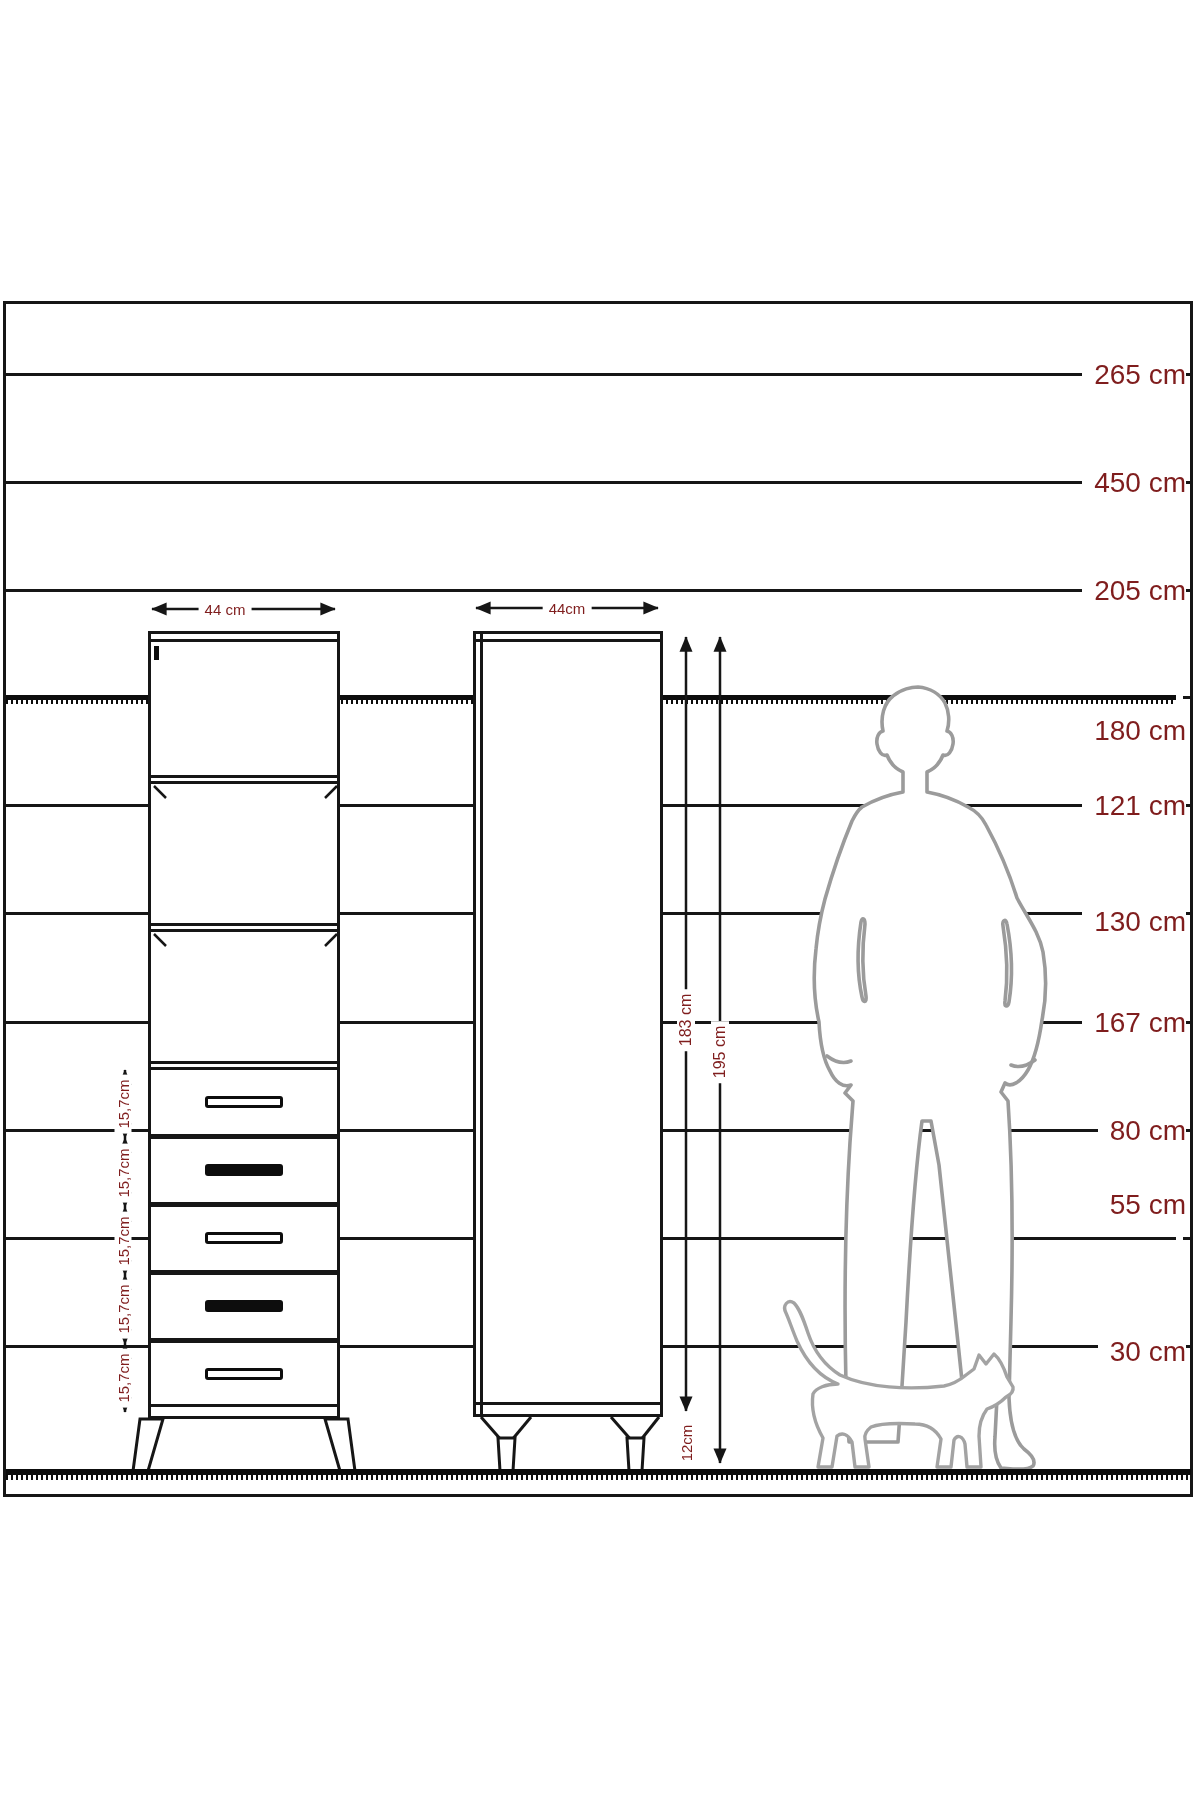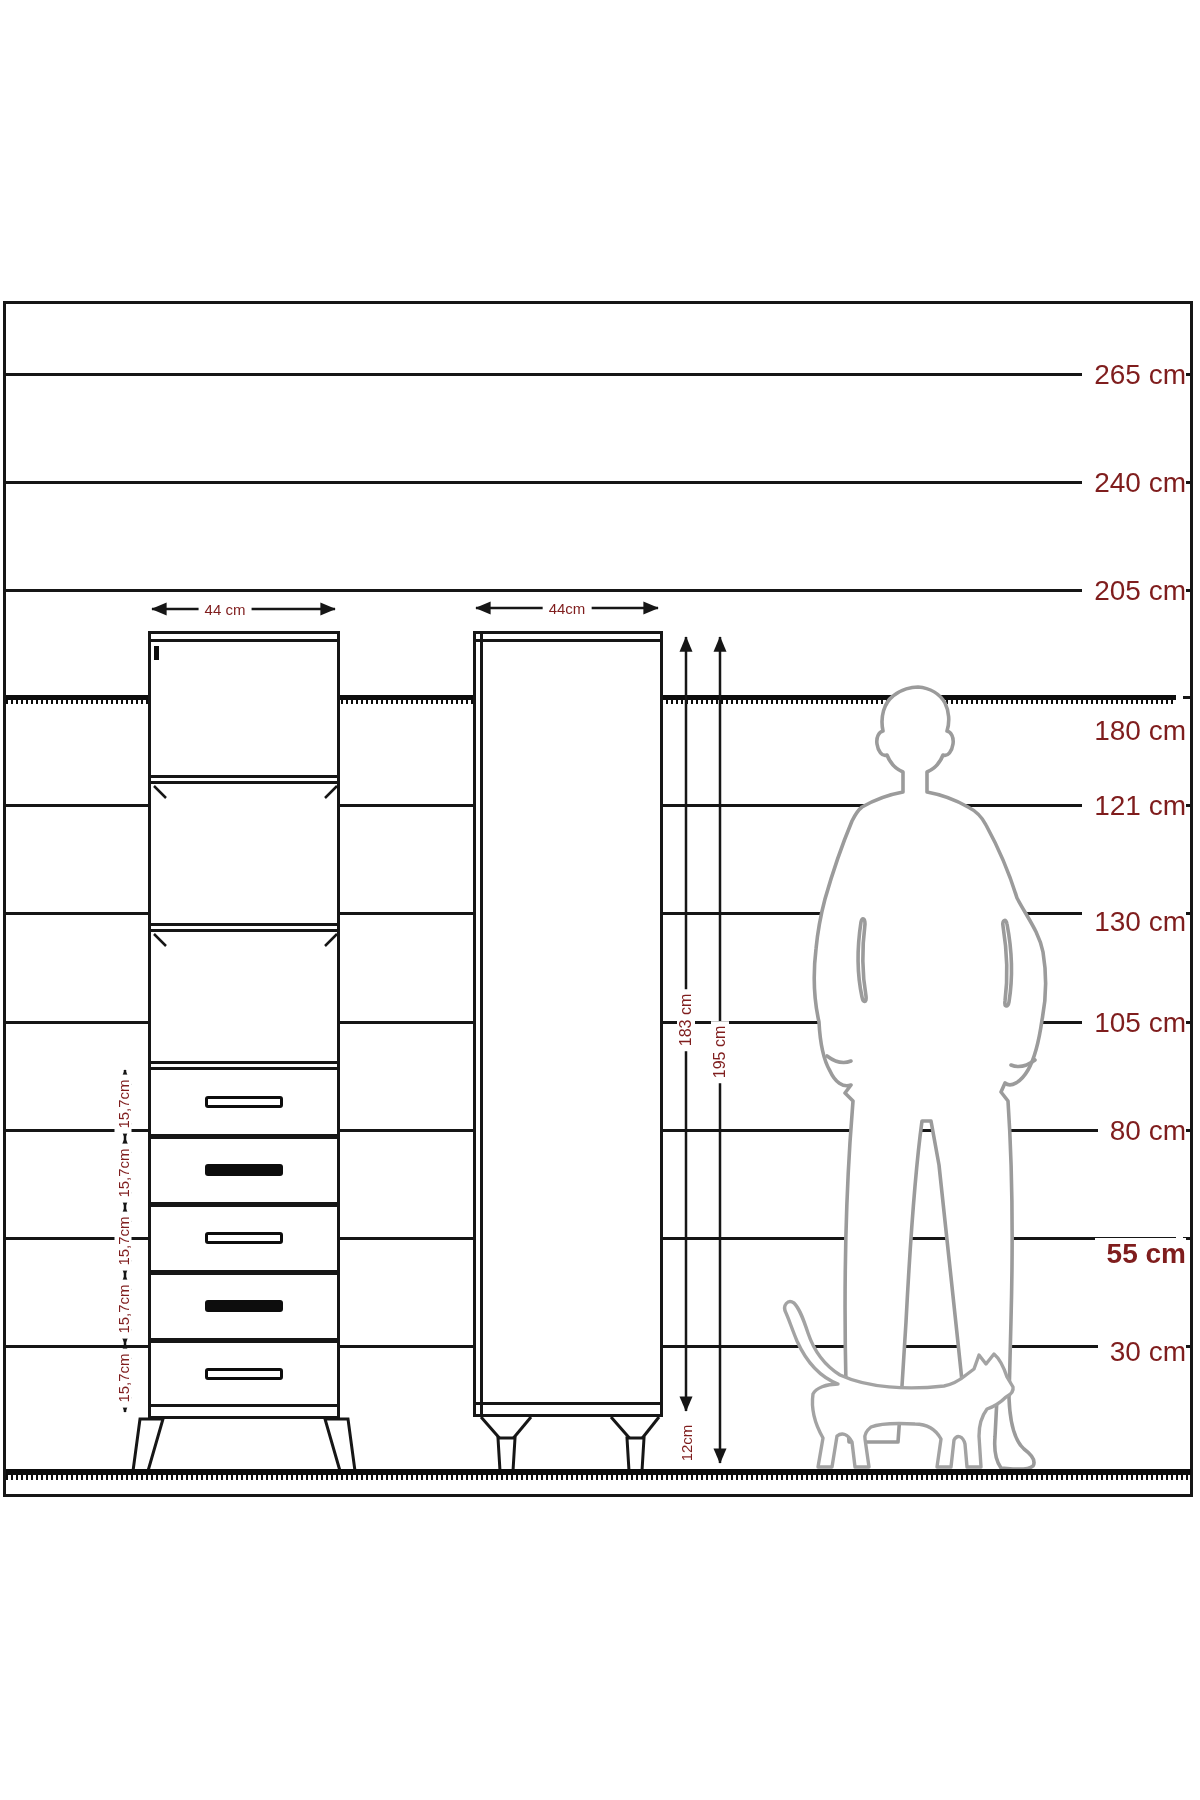--- a/index.html
+++ b/index.html
@@ -43,42 +43,42 @@
 
 <div id="canvas">
 
   <div id="frame"></div>
 
   <div id="scale-layer">
       <div class="scale-line" style="top: 373px;"></div>
       <div class="scale-label" style="top: 374.5px;">265 cm</div>
       <div class="scale-stub" style="top: 373px;"></div>
       <div class="scale-line" style="top: 481px;"></div>
-      <div class="scale-label" style="top: 482.5px;">240 cm</div>
+      <div class="scale-label" style="top: 482.5px;">450 cm</div>
       <div class="scale-stub" style="top: 481px;"></div>
       <div class="scale-line" style="top: 589px;"></div>
       <div class="scale-label" style="top: 590.5px;">205 cm</div>
       <div class="scale-stub" style="top: 589px;"></div>
       <div class="scale-line hatched" style="top: 695px;"></div>
       <div class="scale-label" style="top: 731px;">180 cm</div>
       <div class="scale-stub" style="top: 696px;"></div>
       <div class="scale-line" style="top: 804px;"></div>
       <div class="scale-label" style="top: 805.5px;">121 cm</div>
       <div class="scale-stub" style="top: 804px;"></div>
       <div class="scale-line" style="top: 912px;"></div>
       <div class="scale-label" style="top: 913.5px; margin-top: 8px;">130 cm</div>
       <div class="scale-stub" style="top: 912px;"></div>
       <div class="scale-line" style="top: 1021px;"></div>
-      <div class="scale-label" style="top: 1022.5px;">105 cm</div>
+      <div class="scale-label" style="top: 1022.5px;">167 cm</div>
       <div class="scale-stub" style="top: 1021px;"></div>
       <div class="scale-line" style="top: 1129px;"></div>
       <div class="scale-label" style="top: 1130.5px;">80 cm</div>
       <div class="scale-stub" style="top: 1129px;"></div>
       <div class="scale-line" style="top: 1237px;"></div>
-      <div class="scale-label" style="top: 1254px; font-weight: bold;">55 cm</div>
+      <div class="scale-label" style="top: 1205px;">55 cm</div>
       <div class="scale-stub" style="top: 1237px;"></div>
       <div class="scale-line" style="top: 1345px;"></div>
       <div class="scale-label" style="top: 1352px;">30 cm</div>
       <div class="scale-stub" style="top: 1345px;"></div>
     </div>
 
   <div class="cabinet" style="left:148px;top:631px;width:192px;height:788px;"></div>
   <div class="cab-part hline" style="left:151px;top:639px;width:186px;"></div>
   <div class="cab-part" style="left:154px;top:646px;width:5px;height:14px;background:#0d0d0d;"></div>
   <div class="cab-part shelf" style="left:151px;top:775px;width:186px;"></div>

